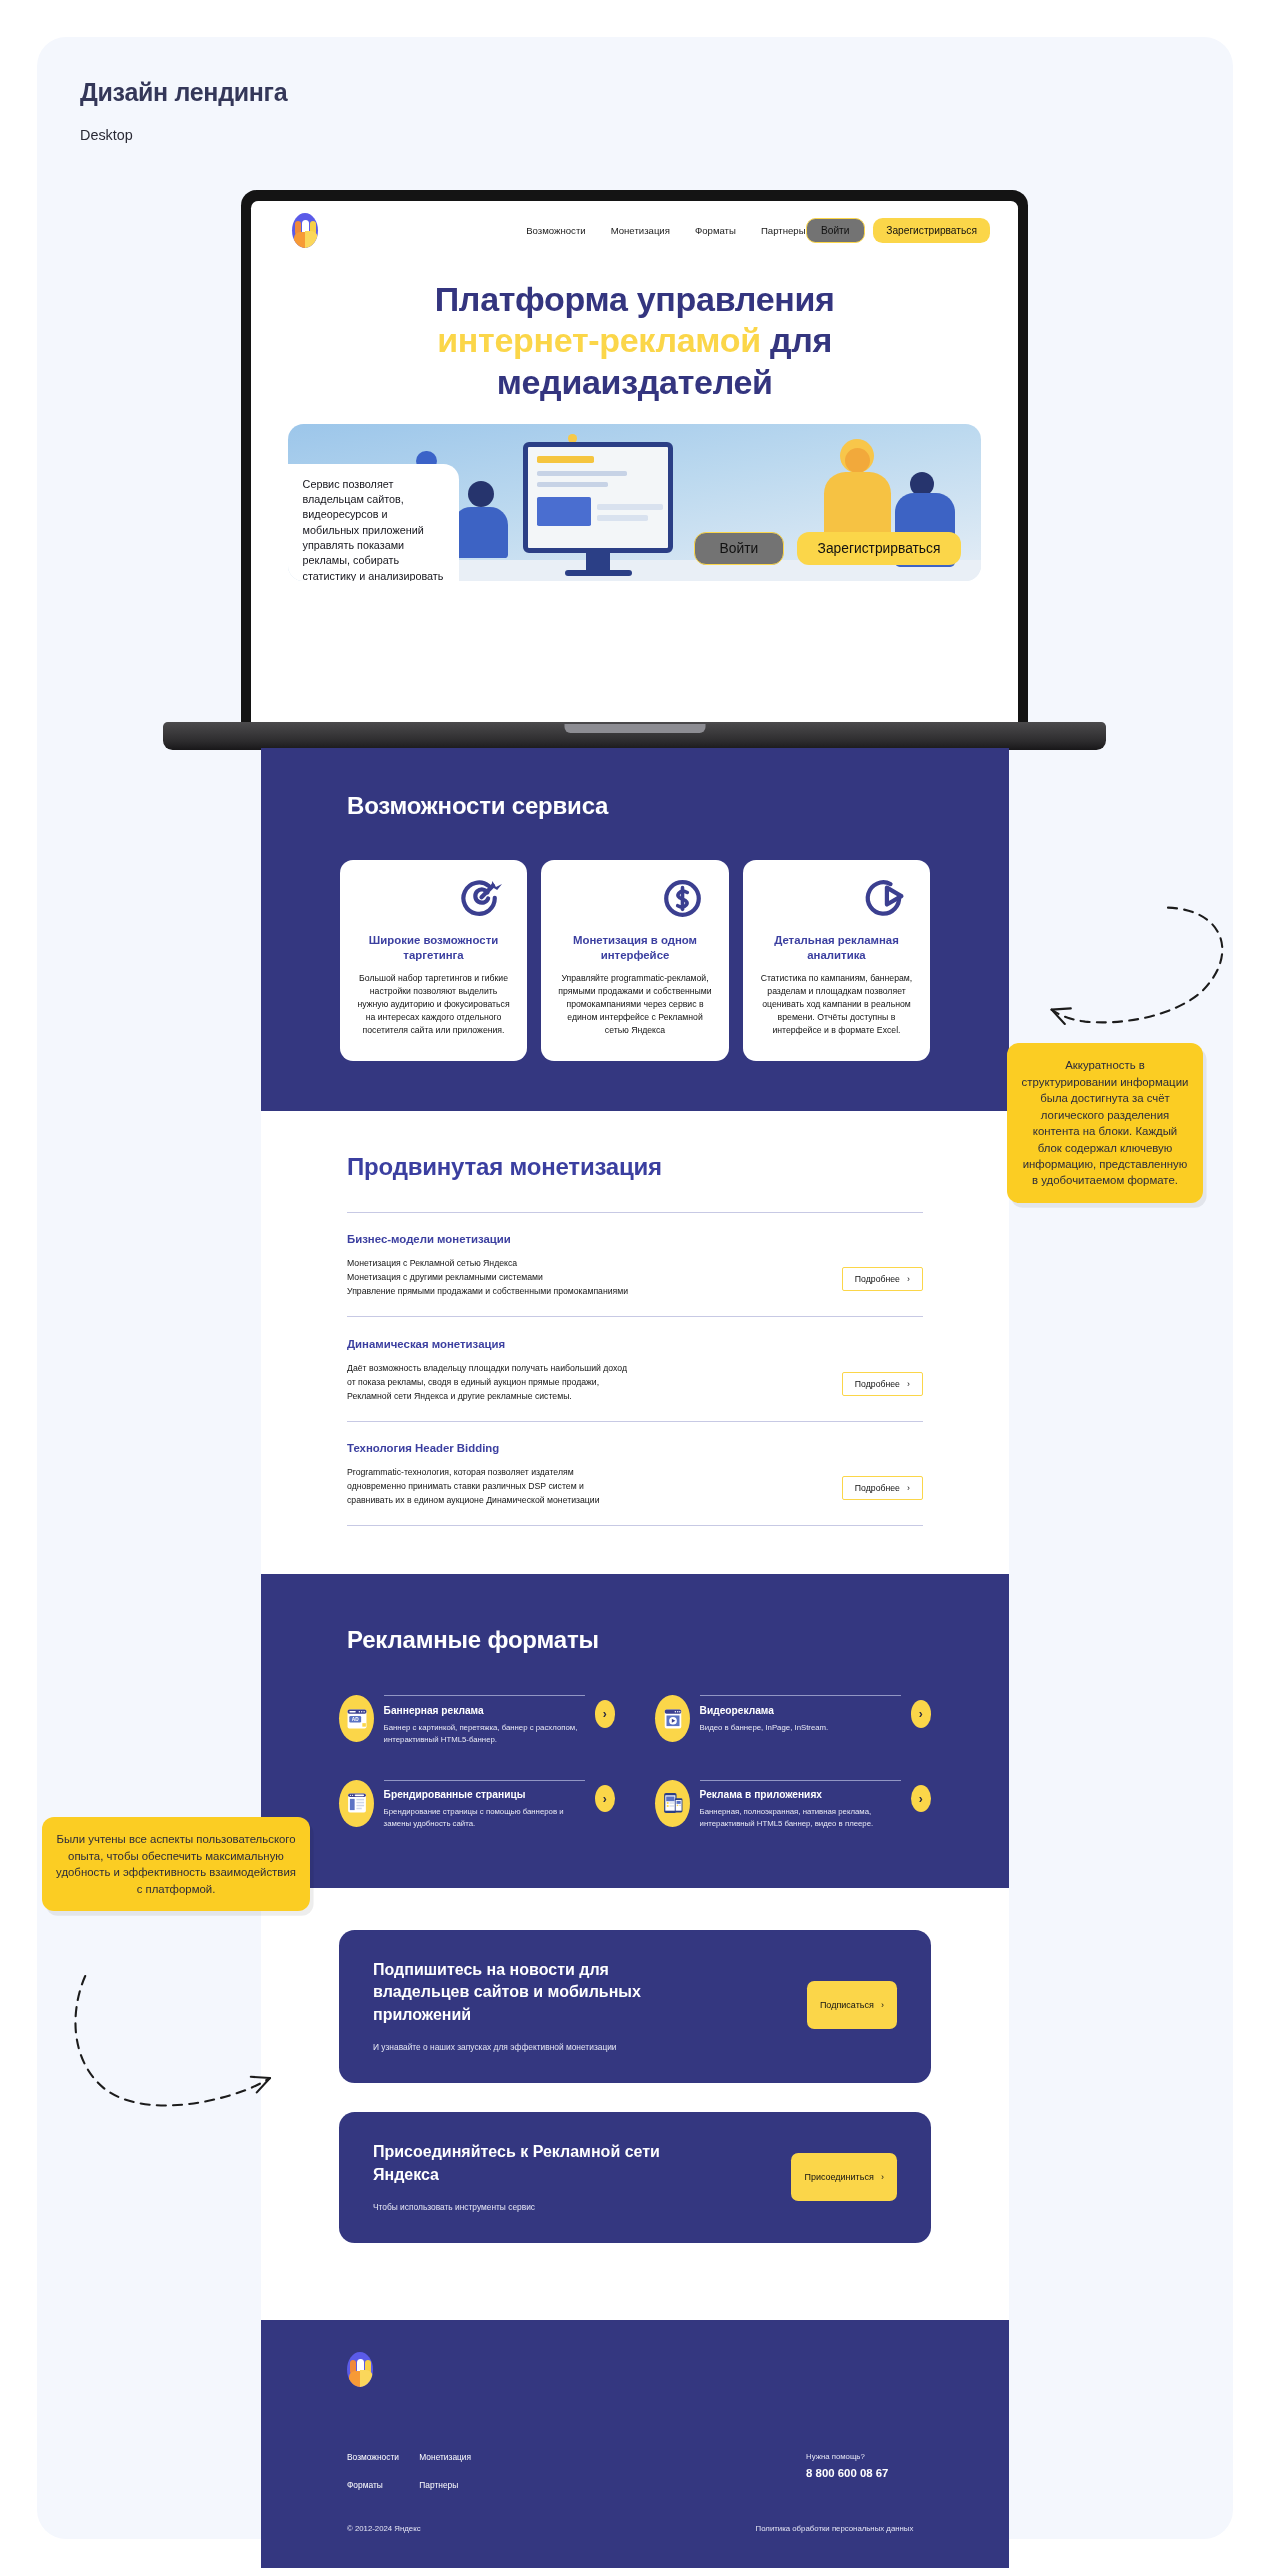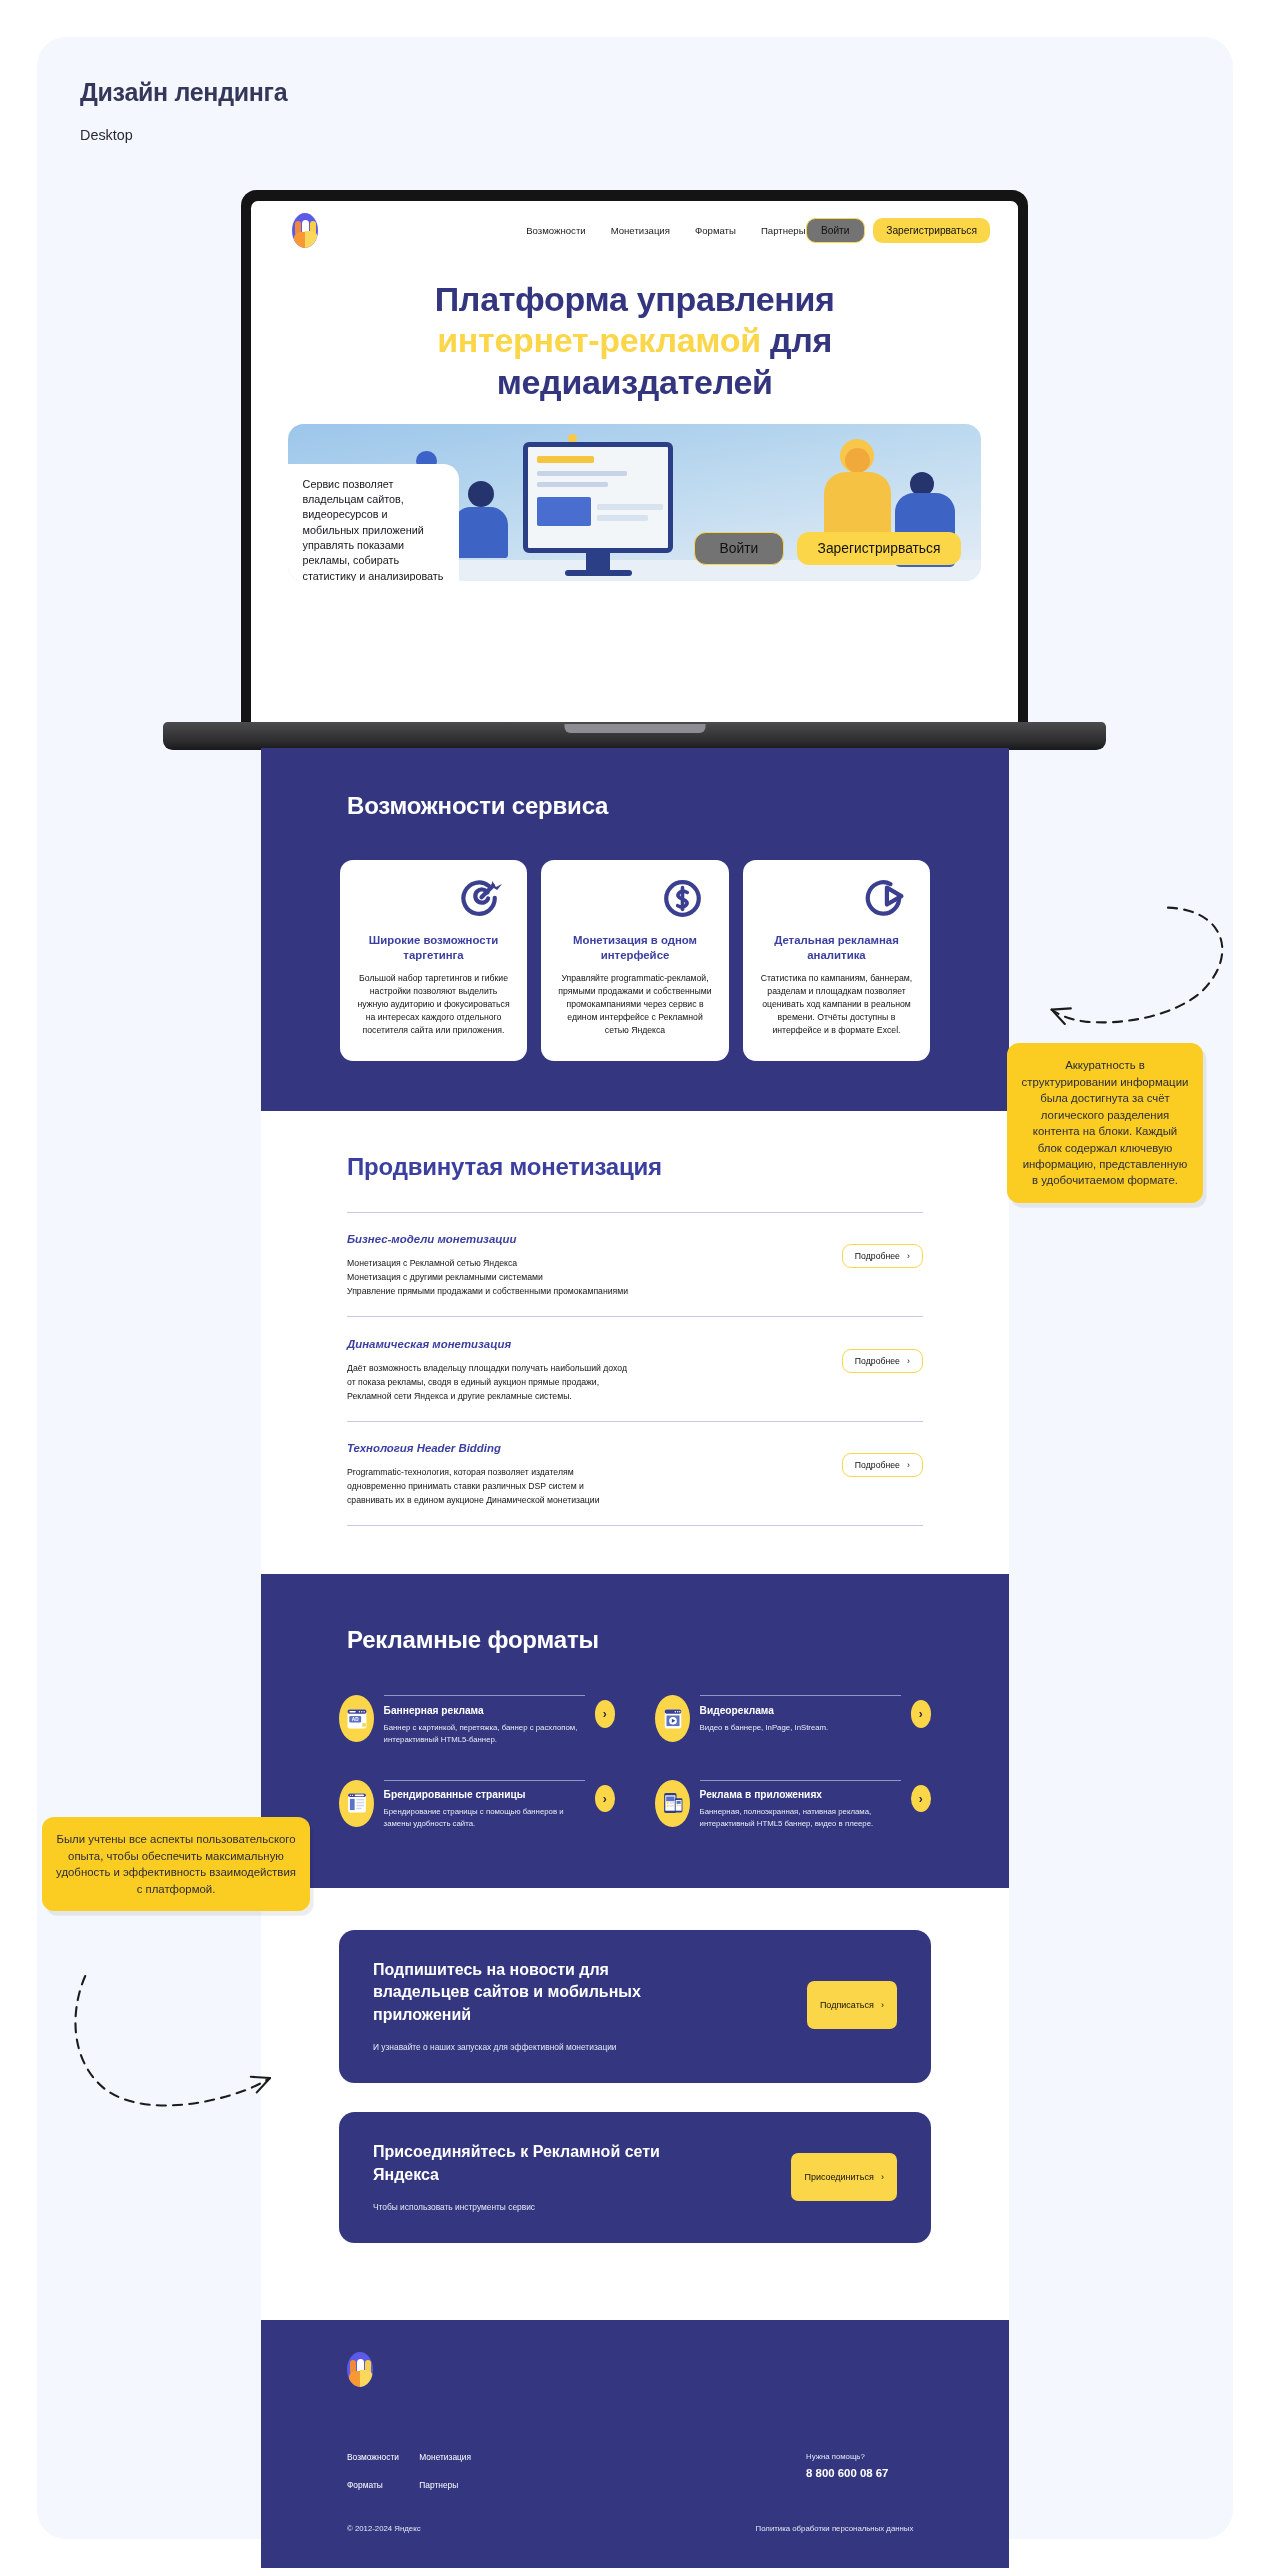--- a/index.html
+++ b/index.html
@@ -270,32 +270,32 @@
   .monet .sec-title { margin-left: 86px; }
   .monet-list { margin: 31px 86px 0 86px; }
   .monet-item {
     border-top: 1.2px solid #c7c9e4;
     padding: 20.4px 0 18px 0;
     display: flex;
     align-items: flex-start;
   }
   .monet-item:last-child { border-bottom: 1.2px solid #c7c9e4; }
   .monet-left { flex: 1; }
-  .monet-h { font-size: 11.4px; font-weight: 700; color: #3b3fa0; font-style: italic; }
+  .monet-h { font-size: 11.4px; font-weight: 700; color: #3b3fa0; }
   .monet-lines { margin-top: 10.8px; font-size: 8.7px; line-height: 1.62; color: #141414;}
   .btn-more {
     border: 1.2px solid #fbd649;
     background: #fff;
-    border-radius: 9px;
+    border-radius: 2px;
     font-size: 8.7px;
     color: #111;
     padding: 6px 12px;
     cursor: pointer;
     white-space: nowrap;
-    margin-top: 11px;
+    margin-top: 34px;
     display: inline-flex; align-items:center; gap: 7.2px;
   }
 
   
   .formats { padding: 52px 0 57px 0; }
   .formats .sec-title { margin-left: 86px; }
   .fmt-grid {
     margin: 41px 78px 0 78px;
     display: grid;
     grid-template-columns: 1fr 1fr;

